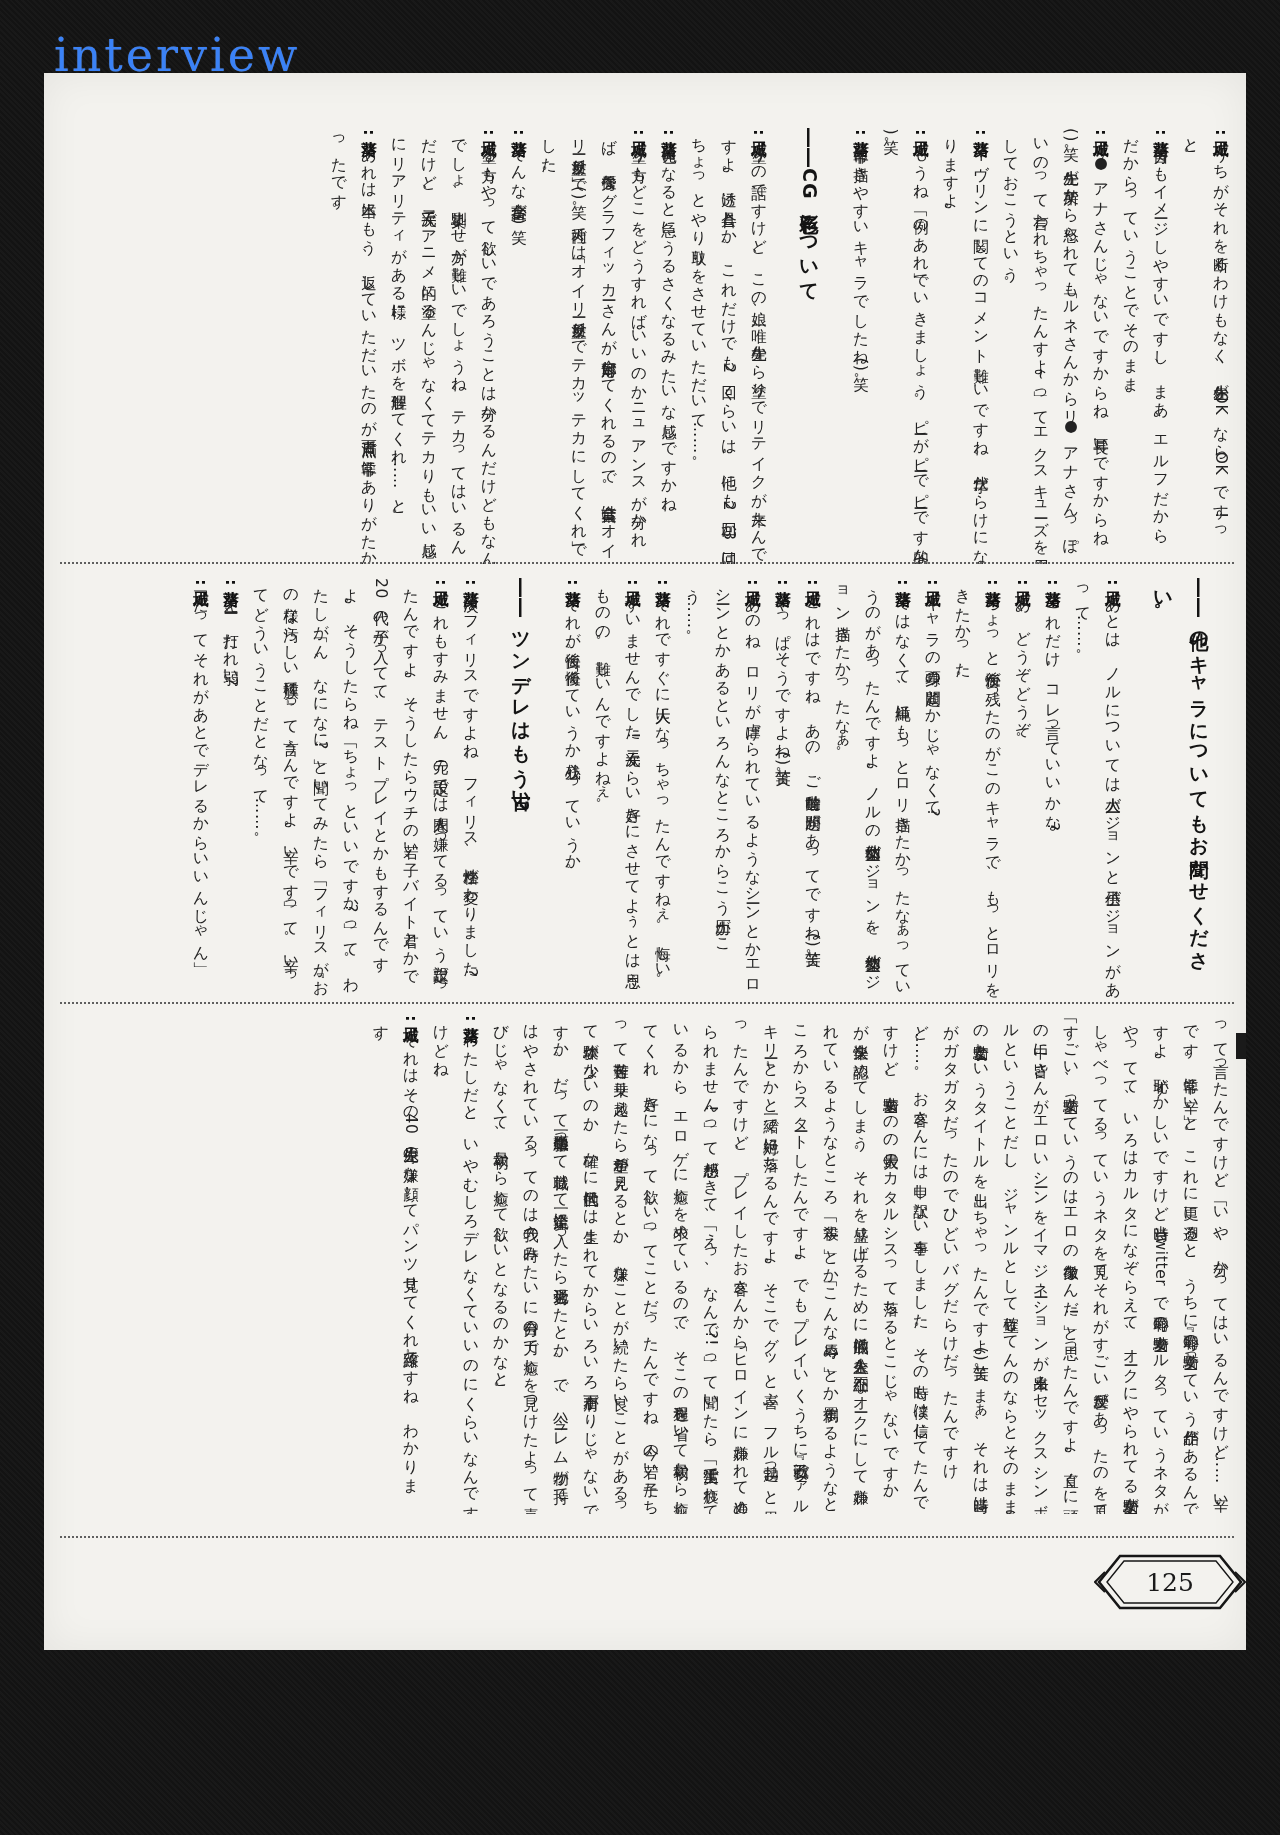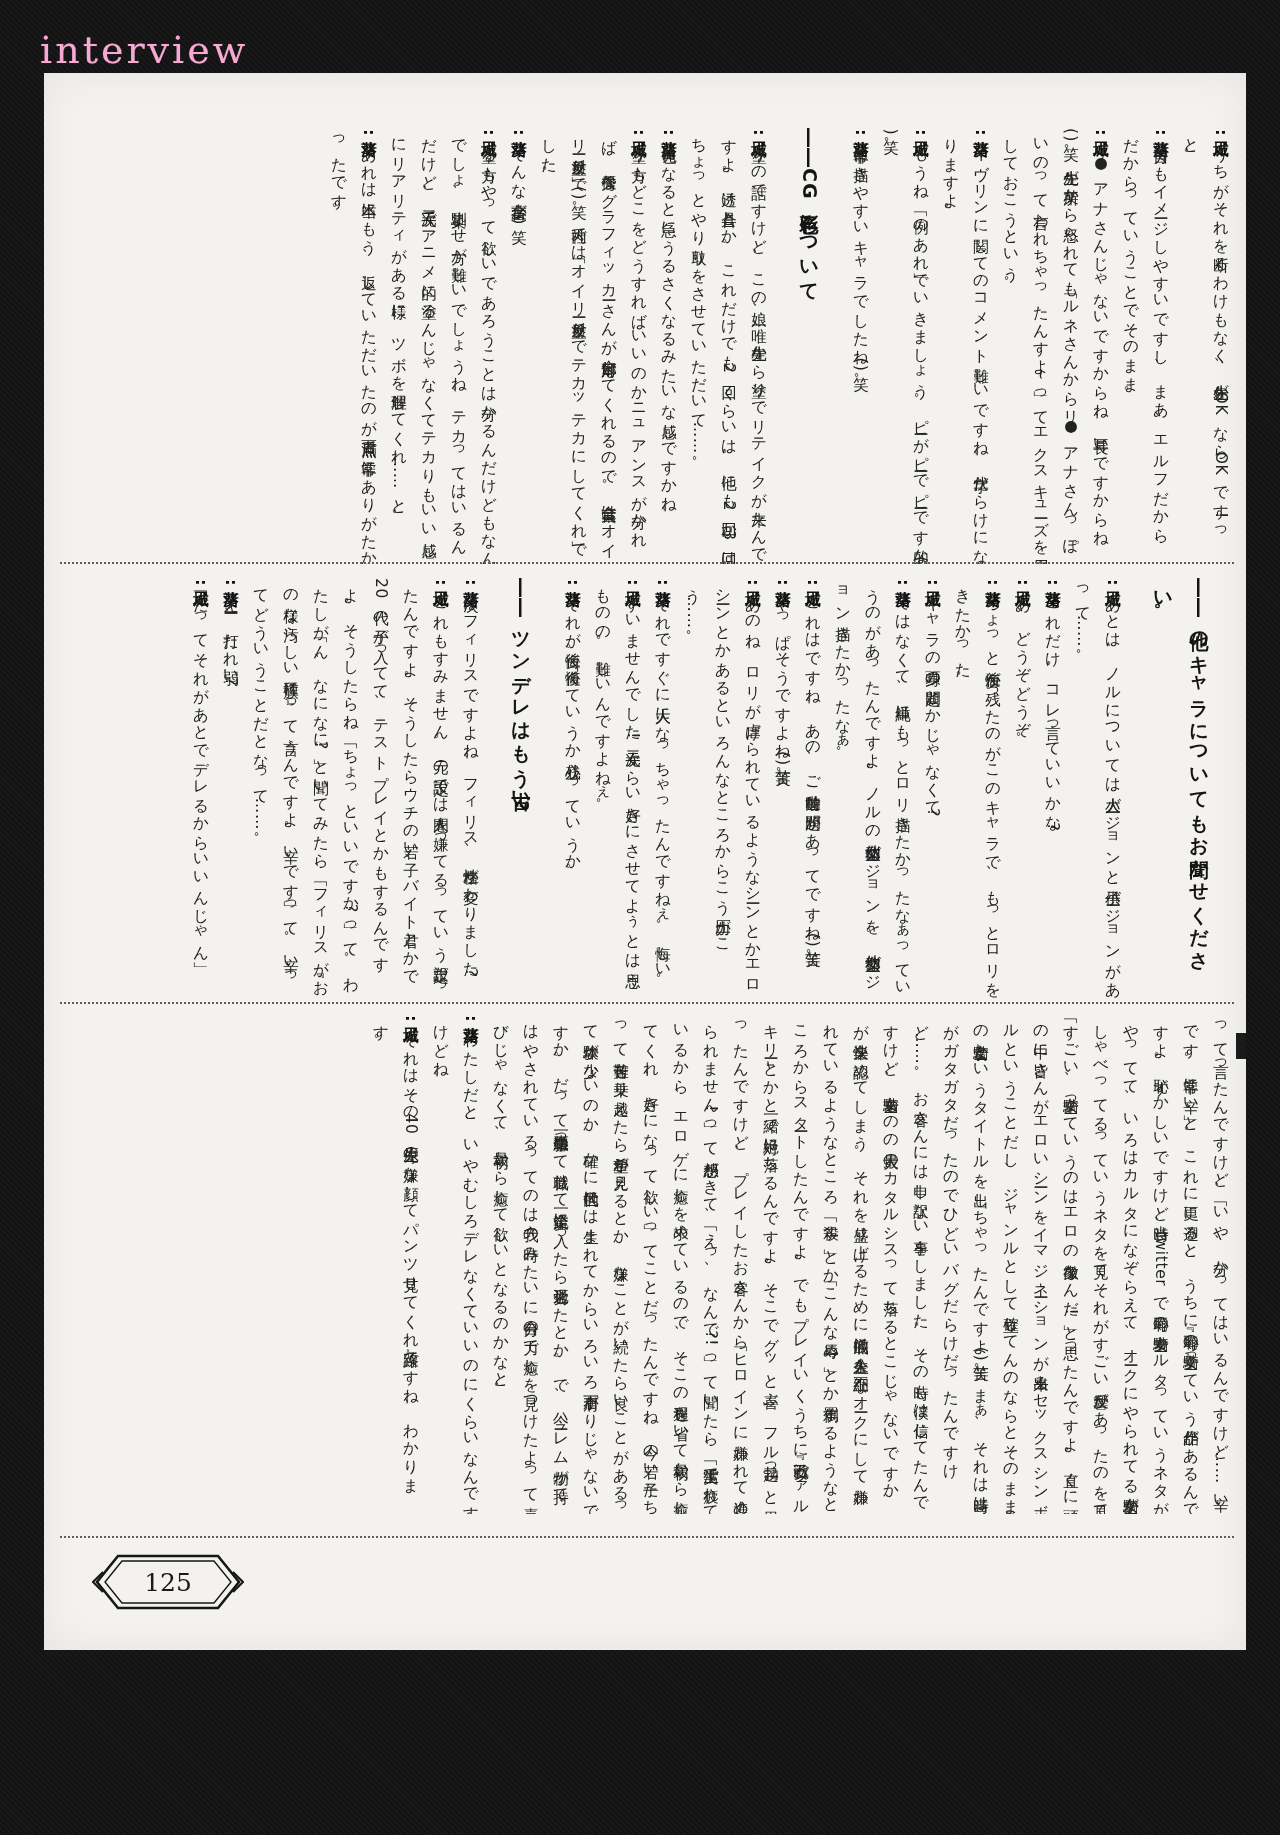--- a/index.html
+++ b/index.html
@@ -8,23 +8,23 @@
     background:#101010;
     font-family:"DejaVu Sans",sans-serif;
   }
   .frame-texture{
     position:absolute;inset:0;
     background:
       repeating-linear-gradient(45deg, rgba(255,255,255,0.025) 0 2px, rgba(0,0,0,0) 2px 4px),
       #131313;
   }
   .interview-header{
-    position:absolute;left:40px;top:28px;
+    position:absolute;left:54px;top:28px;
     font-family:"DejaVu Serif",serif;
-    font-size:38px;letter-spacing:3px;color:#f9a8d4;
+    font-size:46px;letter-spacing:3px;color:#3b82f6;
     text-shadow:0 0 1px #555;
     font-style:normal;
   }
   .paper{
     position:absolute;left:44px;top:73px;width:1202px;height:1577px;
     background:#f3f2ee;
     box-shadow:inset 0 0 40px rgba(0,0,0,0.06);
   }
   .sec{
     position:absolute;left:14px;right:10px;
@@ -47,21 +47,21 @@
   }
   .dotline{
     position:absolute;left:16px;right:12px;height:0;
     border-top:2px dotted #5f5f5f;
   }
   .dot1{top:489px;}
   .dot2{top:929px;}
   .dot3{top:1463px;}
   .pagenum-wrap{
     position:absolute;left:0;right:0;top:1478px;
-    display:flex;justify-content:flex-start;padding-left:48px;
+    display:flex;justify-content:flex-end;
   }
   .pagenum-wrap svg text{
     font-family:"DejaVu Serif",serif;
     fill:#1a1a1a;
   }
   .edge-nub{
     position:absolute;right:0;top:960px;width:10px;height:26px;background:#1a1a1a;
   }
 </style>
 </head>

